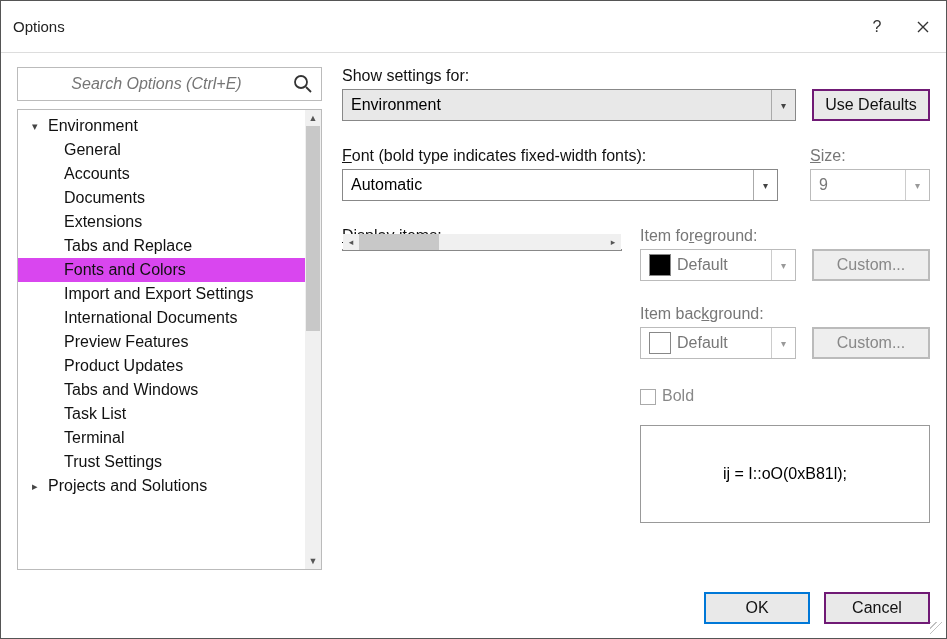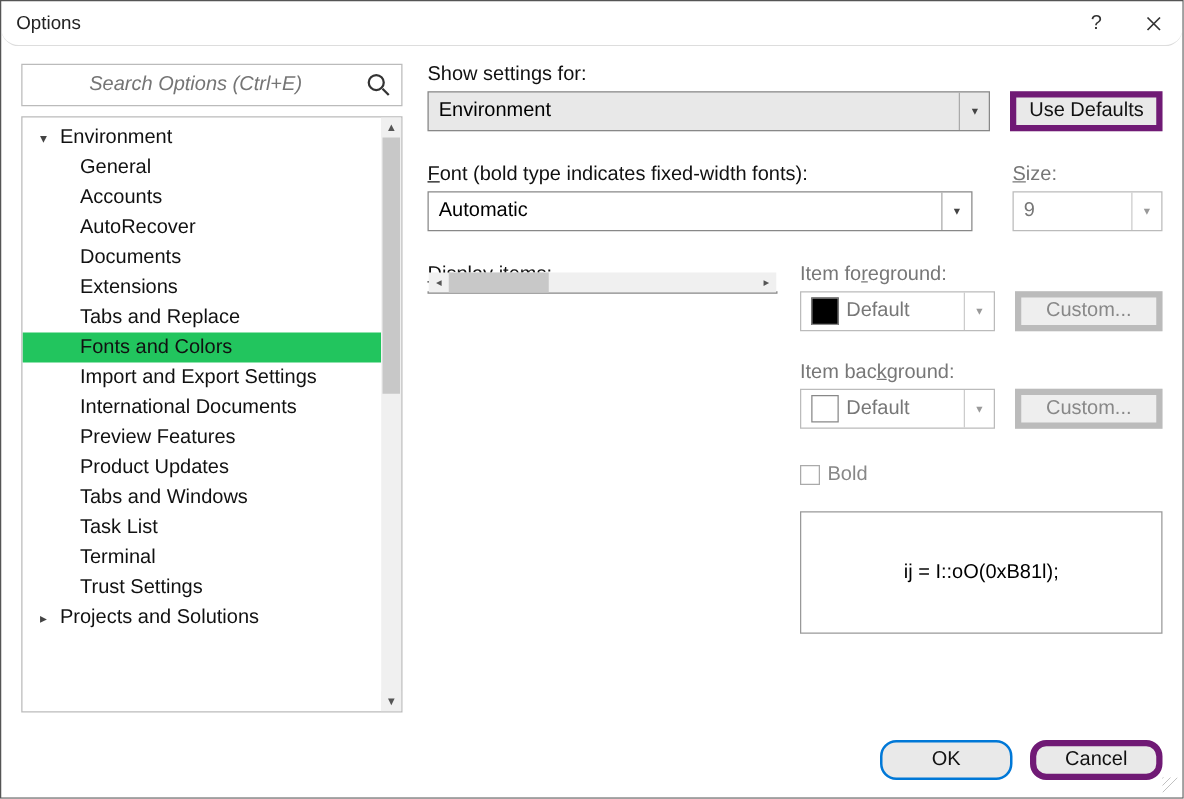--- a/index.html
+++ b/index.html
@@ -1,61 +1,61 @@
 <!DOCTYPE html>
 <html><head>
 <meta charset="utf-8">
 <style>
 * { box-sizing: border-box; font-family: "Segoe UI", Arial, sans-serif; }
 html, body { margin: 0; padding: 0; width: 947px; height: 639px; background: #fff; overflow: hidden; }
 .window { width: 947px; height: 639px; border: 1px solid #555; display: flex; flex-direction: column; background: #fff; }
-.titlebar { height: 36px; display: flex; align-items: center; padding: 0 0 0 12px; font-size: 15px; color: #222; border-bottom: 1px solid #ddd; border-radius: 14px; }
+.titlebar { height: 52px; display: flex; align-items: center; padding: 0 0 0 12px; font-size: 15px; color: #222; border-bottom: 1px solid #ddd; }
 .titlebar .title { flex: 1; }
 .titlebar .tbtn { width: 46px; height: 36px; display: flex; align-items: center; justify-content: center; color: #333; font-size: 16px; }
 .body { flex: 1; display: flex; padding: 14px 16px 12px 16px; gap: 20px; min-height: 0; }
 .left { width: 305px; display: flex; flex-direction: column; }
 .searchwrap { position: relative; border: 1px solid #bbb; height: 34px; display: flex; align-items: center; padding: 0 34px 0 8px; margin-bottom: 8px; }
 .searchwrap input { border: none; outline: none; width: 100%; font-size: 16px; font-style: italic; color: #666; background: transparent; text-align: center; }
 .searchwrap .sicon { position: absolute; right: 8px; top: 6px; width: 20px; height: 20px; color: #333; }
 .treebox { flex: 1; border: 1px solid #bbb; position: relative; overflow: hidden; }
 .tree { position: absolute; top: 0; left: 0; right: 16px; bottom: 0; overflow: hidden; padding: 4px 0; }
 .tree .node { font-size: 16px; color: #111; padding: 3px 10px 3px 10px; white-space: nowrap; display: flex; align-items: center; }
 .tree .node.l0 { padding-left: 14px; }
 .tree .node.l1 { padding-left: 46px; }
-.tree .node.sel { background: #22c55e; }
+.tree .node.sel { background: #d946ef; }
 .tree .arrow { display:inline-block; width: 12px; margin-right: 4px; font-size: 11px; color: #444; }
 .tree-scroll { position: absolute; top: 0; right: 0; bottom: 0; width: 16px; background: #f0f0f0; }
 .tree-scroll .up, .tree-scroll .down { height: 16px; background: #f0f0f0; display:flex; align-items:center; justify-content:center; font-size:9px; color:#555; }
 .tree-scroll .thumb { position: absolute; top: 16px; left: 1px; right: 1px; height: 205px; background: #c8c8c8; }
 .tree-scroll .down { position: absolute; bottom:0; left:0; right:0; }
 .right { flex: 1; display: flex; flex-direction: column; }
 .row { display: flex; align-items: flex-start; gap: 16px; margin-bottom: 10px; }
 .lbl { font-size: 16px; color: #111; margin-bottom: 4px; }
 .lbl.dis { color: #777; }
 .lbl .u { text-decoration: underline; }
 .select { border: 1px solid #888; height: 32px; display: flex; align-items: center; padding: 0 8px; font-size: 16px; position: relative; background: #fff; }
 .select.env { background: #e8e8e8; border-color:#888; }
 .select.dis { color:#777; border-color:#bbb; }
 .select .caret { position: absolute; right: 0; top: 0; bottom: 0; width: 24px; border-left: 1px solid #aaa; display:flex; align-items:center; justify-content:center; font-size:10px; color:#444; }
 .select.dis .caret { color:#999; border-left-color:#ccc; }
-.btn { border: 5px solid #701a75; background: #e9e9e9; height: 32px; padding: 0 10px; display:flex; align-items:center; justify-content:center; font-size:16px; color:#111; min-width:118px; }
+.btn { border: 2px solid #701a75; background: #e9e9e9; height: 32px; padding: 0 10px; display:flex; align-items:center; justify-content:center; font-size:16px; color:#111; min-width:118px; }
 .btn.dis { color:#888; background:#eee; border-color:#bbb; }
 .btn.primary { border: 2px solid #0078d7; background:#e9e9e9; }
 .listbox { border: 1px solid #888; flex:1; position:relative; background:#fff; }
 .listbox .items { position:absolute; top:0; left:0; right:0; bottom:16px; overflow:hidden; }
 .listbox .hscroll { position:absolute; left:0; right:0; bottom:0; height:16px; background:#f0f0f0; display:flex; }
 .listbox .hscroll .bt { width:16px; display:flex; align-items:center; justify-content:center; font-size:9px; color:#555; }
 .listbox .hscroll .thumb { width:80px; background:#c8c8c8; }
 .swatch { width:22px; height:22px; border:1px solid #888; display:inline-block; vertical-align:middle; margin-right:6px; }
 .swatch.black { background:#000; }
 .swatch.white { background:#fff; }
 .chk { width:16px; height:16px; border:1px solid #aaa; display:inline-block; vertical-align:middle; margin-right:6px; }
 .samplebox { border:1px solid #999; height:98px; display:flex; align-items:center; justify-content:center; font-size:16px; background:#fff; }
 .footer { display:flex; justify-content:flex-end; gap:14px; padding: 10px 16px 14px 0; }
-.footer .btn { min-width:106px; height:32px;border-radius:13px; }
+.footer .btn { min-width:106px; height:32px; }
 .resize { position:absolute; right:4px; bottom:4px; width:12px; height:12px; opacity:.6; }
 .resize::before { content:""; position:absolute; right:0; bottom:0; width:12px; height:12px;
  background:
   linear-gradient(135deg, transparent 8px, #999 8px, #999 9px, transparent 9px),
   linear-gradient(135deg, transparent 4px, #999 4px, #999 5px, transparent 5px),
   linear-gradient(135deg, transparent 0px, #999 0px, #999 1px, transparent 1px);
 }
 </style>
 </head>
 <body>
@@ -87,23 +87,20 @@
               <span class="arrow">▾</span>
               <span>Environment</span>
             </div>
             <div class="node l1">
               <span>General</span>
             </div>
             <div class="node l1">
               <span>Accounts</span>
             </div>
             <div class="node l1">
-              <span>AutoRecover</span>
-            </div>
-            <div class="node l1">
               <span>Documents</span>
             </div>
             <div class="node l1">
               <span>Extensions</span>
             </div>
             <div class="node l1">
               <span>Tabs and Replace</span>
             </div>
             <div class="node l1 sel">
               <span>Fonts and Colors</span>

